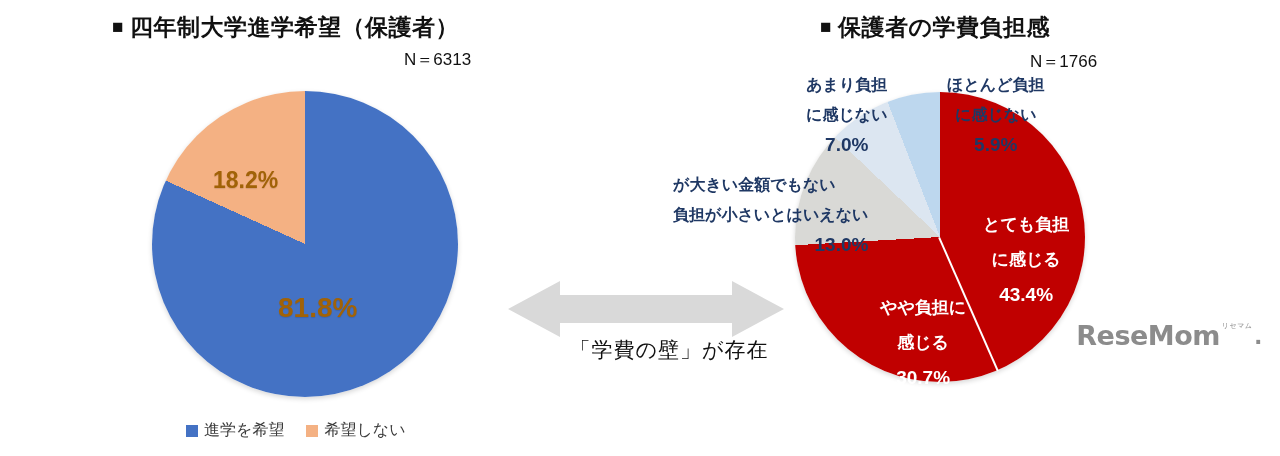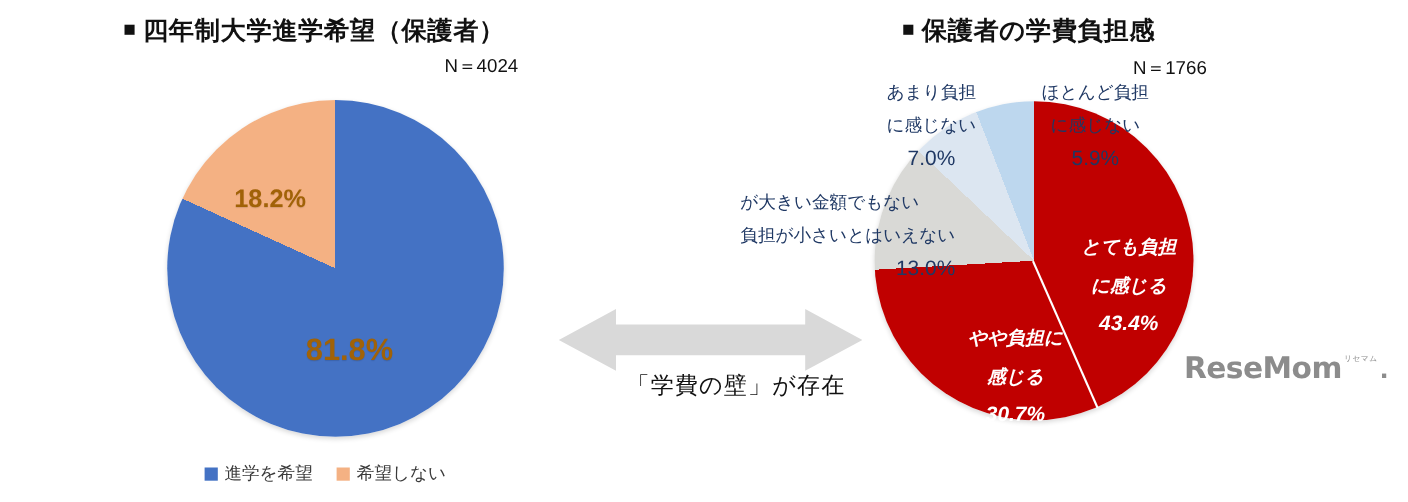--- a/index.html
+++ b/index.html
@@ -74,46 +74,45 @@
   }
 
   
   .pie-value {
     position: absolute;
     color: #a16207;
     font-weight: 700;
     white-space: nowrap;
     text-shadow: 0 1px 1px rgba(0,0,0,0.12);
   }
-  .v-818 { left: 278px; top: 302px; font-size: 28px; }
+  .v-818 { left: 278px; top: 292px; font-size: 28px; }
   .v-182 { left: 213px; top: 167px; font-size: 23px; }
 
   
   .callout {
     position: absolute;
     color: #1F3864;
-    font-weight: 400;
+    font-weight: 700;
     font-size: 16px;
     line-height: 30px;
     white-space: nowrap;
   }
   .callout .pct { font-size: 19px; }
   .callout-amari   { left: 806px; top: 70px;  text-align: center; }
   .callout-hotondo { left: 911px; top: 70px;  text-align: center; margin-left: 36px; }
   .callout-futan   { left: 673px; top: 170px; }
 
   .inner-label {
     position: absolute;
     color: #ffffff;
     font-weight: 700;
     font-size: 17px;
     line-height: 35px;
     white-space: nowrap;
     text-align: center;
-    font-style: italic;
   }
   .inner-label .pct { font-size: 19px; }
   .label-totemo { left: 983px; top: 207px; }
   .label-yaya   { left: 880px; top: 290px; }
 
   
   .legend {
     position: absolute;
     left: 186px;
     top: 420px;
@@ -189,21 +188,21 @@
   }
 </style>
 </head>
 <body>
 
 <div class="stage">
 
   <div class="chart-title title-left">
     <span class="title-mark">■</span><span>四年制大学進学希望（保護者）</span>
   </div>
-  <div class="n-label n-left">N＝4024</div>
+  <div class="n-label n-left">N＝6313</div>
 
   <div class="pie pie-left" style="background: conic-gradient(#4472C4 0deg 294.48deg, #F4B183 294.48deg 360deg);">
   </div>
   <div class="pie-value v-818">81.8%</div>
   <div class="pie-value v-182">18.2%</div>
 
   <div class="legend">
     <div class="legend-item">
       <span class="legend-swatch" style="background:#4472C4;"></span>
       <span>進学を希望</span>

